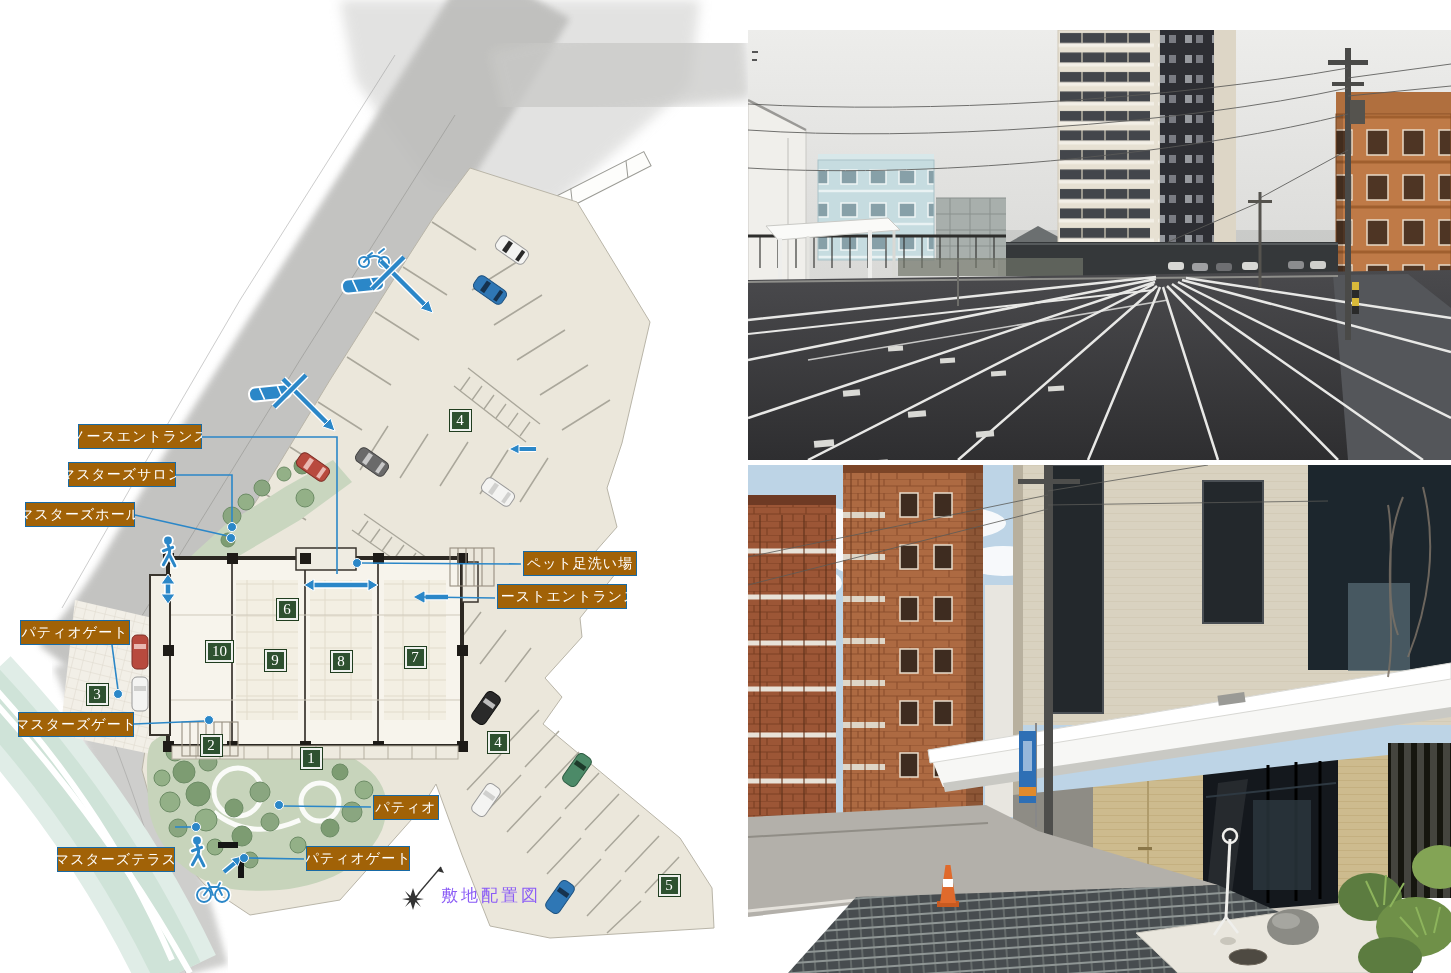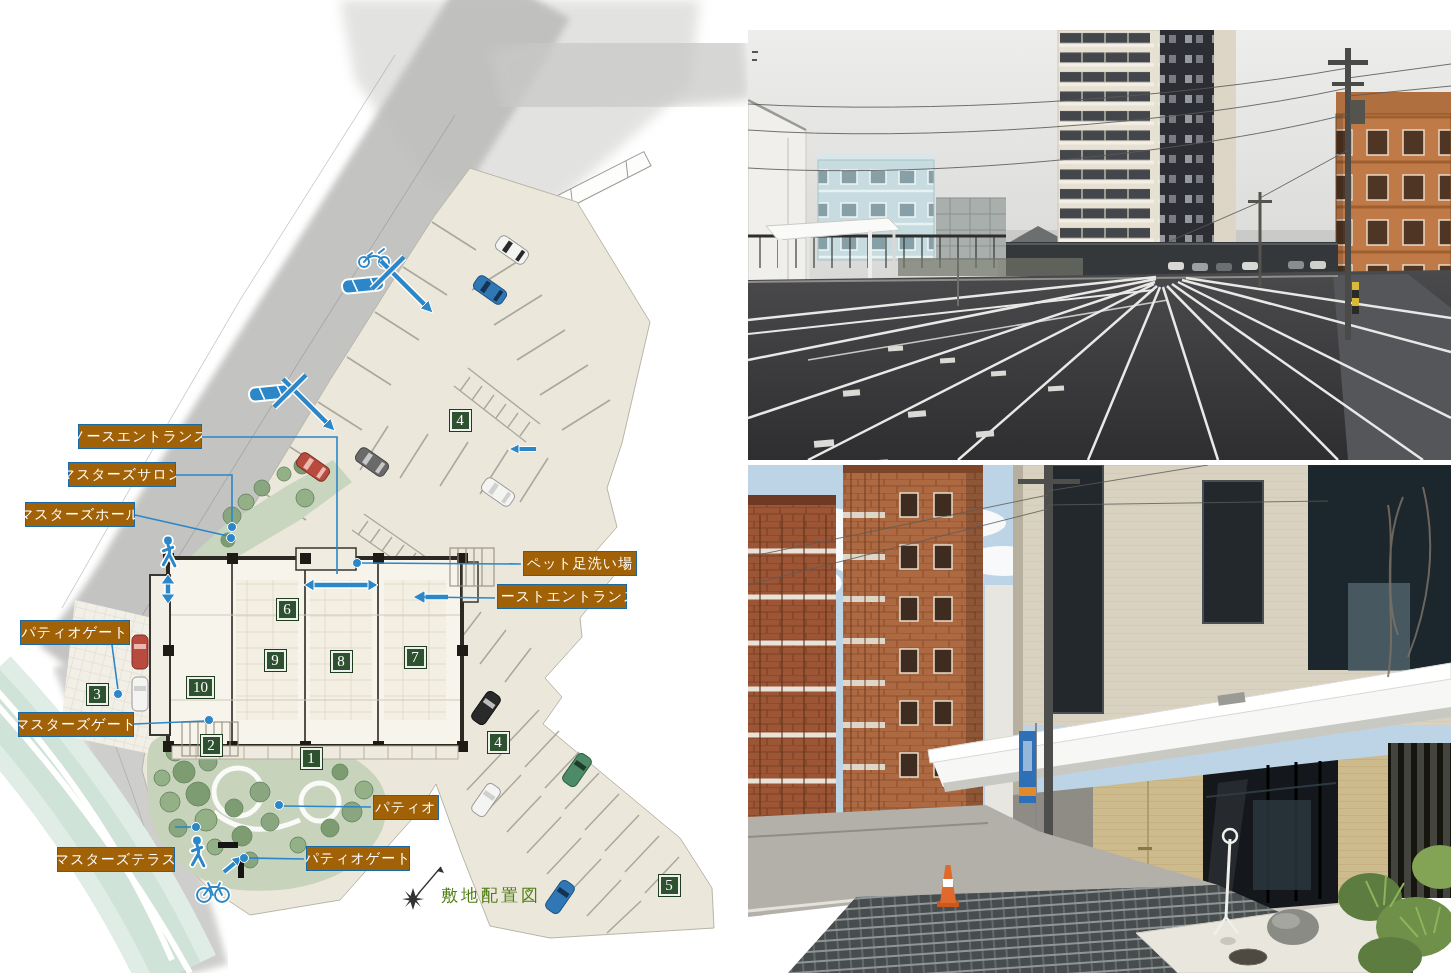--- a/index.html
+++ b/index.html
@@ -9,21 +9,21 @@
 #plan svg.layer{position:absolute;left:0;top:0;}
 #labels{position:absolute;left:0;top:0;width:748px;height:973px;}
 .callout{position:absolute;height:25px;background:#a16207;color:#fff;
   display:flex;align-items:center;justify-content:center;
   font:14px "Liberation Serif","DejaVu Serif",serif;letter-spacing:1px;
   white-space:nowrap;overflow:hidden;box-shadow:0 0 0 1px #176aa6 inset;}
 .marker{position:absolute;background:#2e5130;border:1px solid #203d1f;
   box-shadow:inset 0 0 0 2px rgba(255,255,255,.92);color:#fff;
   display:flex;align-items:center;justify-content:center;
   font:15px "Liberation Serif","DejaVu Serif",serif;}
-#caption{position:absolute;color:#4d7c0f;font:17px "Liberation Serif","DejaVu Serif",serif;
+#caption{position:absolute;color:#8b5cf6;font:17px "Liberation Serif","DejaVu Serif",serif;
   letter-spacing:3px;}
 .photo{position:absolute;left:748px;width:703px;}
 #photo-top{top:30px;height:430px;}
 #photo-bottom{top:465px;height:508px;}
 </style>
 </head>
 <body>
 
 <div id="plan">
 <svg class="layer" width="748" height="973" viewBox="0 0 748 973">
@@ -361,21 +361,21 @@
       <div class="marker" style="width: 21px; height: 21px; left: 448.5px; top: 408.5px;">4</div>
       <div class="marker" style="width: 21px; height: 21px; left: 486.5px; top: 730.5px;">4</div>
       <div class="marker" style="width: 21px; height: 21px; left: 657.5px; top: 873.5px;">5</div>
       <div class="marker" style="width: 21px; height: 21px; left: 85.5px; top: 682.5px;">3</div>
       <div class="marker" style="width: 21px; height: 21px; left: 199.5px; top: 733.5px;">2</div>
       <div class="marker" style="width: 21px; height: 21px; left: 299.5px; top: 746.5px;">1</div>
       <div class="marker" style="width: 21px; height: 21px; left: 275.5px; top: 597.5px;">6</div>
       <div class="marker" style="width: 21px; height: 21px; left: 263.5px; top: 648.5px;">9</div>
       <div class="marker" style="width: 21px; height: 21px; left: 329.5px; top: 649.5px;">8</div>
       <div class="marker" style="width: 21px; height: 21px; left: 403.5px; top: 645.5px;">7</div>
-      <div class="marker" style="width: 27px; height: 21px; left: 186px; top: 639.5px; margin-top: 36px;">10</div>
+      <div class="marker" style="width: 27px; height: 21px; left: 205px; top: 639.5px;">10</div>
     </div>
 <div id="caption" style="left: 441px; top: 884px;">敷地配置図</div>
 </div>
 
 <div id="photo-top" class="photo">
 <svg width="703" height="430" viewBox="0 0 703 430">
 <defs>
   <linearGradient id="skyg" x1="0" y1="0" x2="0" y2="1">
     <stop offset="0" stop-color="#ededeb"></stop>
           <stop offset="1" stop-color="#d8d8d6"></stop>

